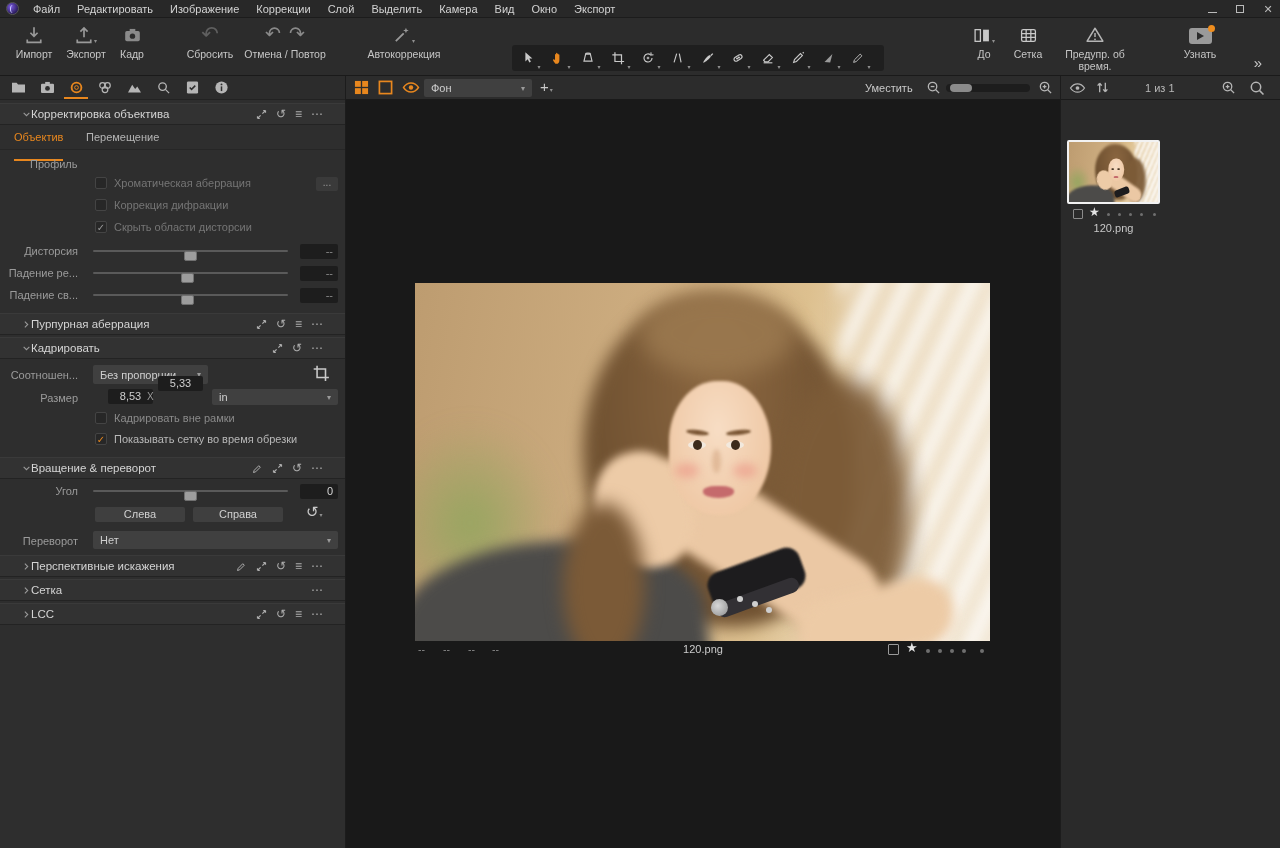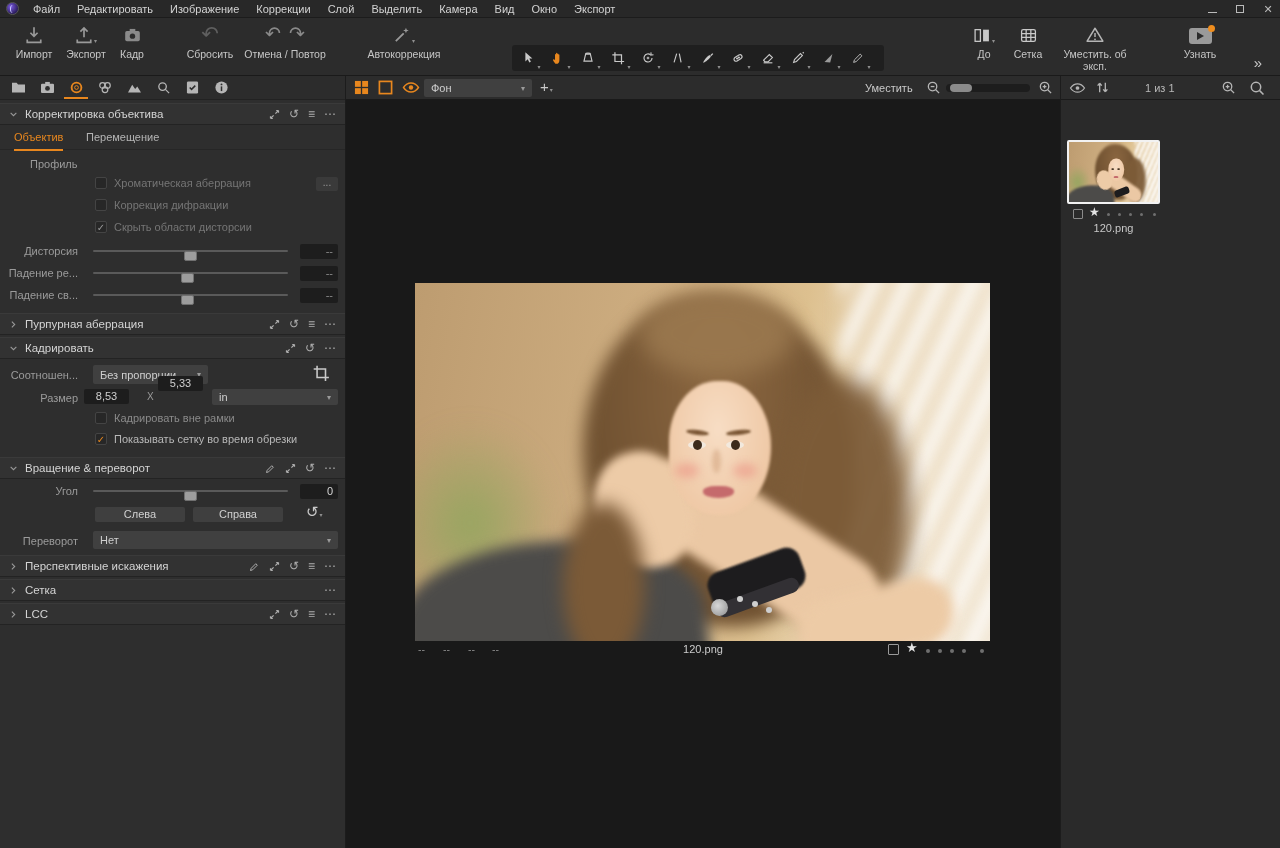--- a/index.html
+++ b/index.html
@@ -30,21 +30,21 @@
   #cursorlabel{position:absolute;left:512px;top:56px;width:372px;text-align:center;color:#c6c6c6;font-size:10.5px;}
   .learn-ic{width:23px;height:16px;background:#9a9a9a;border-radius:3px;position:relative;}
   .learn-ic::after{content:"";position:absolute;left:8px;top:4px;border-left:7px solid #2b2b2b;border-top:4px solid transparent;border-bottom:4px solid transparent;}
   .learn-dot{position:absolute;right:-3px;top:-3px;width:7px;height:7px;border-radius:50%;background:#ef8d1e;}
   .chev2{position:absolute;right:18px;top:36px;font-size:15px;color:#c9c9c9;}
   
   #leftpanel{position:absolute;left:0;top:76px;width:346px;bottom:0;background:#2e2e2e;border-right:1px solid #1c1c1c;}
   #tabbar{position:absolute;left:0;top:0;width:100%;height:24px;background:#2c2c2c;border-bottom:1px solid #222;display:flex;align-items:center;gap:13px;padding-left:10px;}
   .ttab{position:relative;width:16px;height:20px;display:flex;align-items:center;justify-content:center;}
   .ttab.active::after{content:"";position:absolute;left:-4px;right:-4px;bottom:-1px;height:2px;background:#e8871e;}
-  .phdr{position:absolute;left:0;right:0;height:22px;background:#323232;border-top:1px solid #3a3a3a;border-bottom:1px solid #232323;display:flex;align-items:center;padding:0 9px;gap:7px;}
+  .phdr{position:absolute;left:0;right:0;height:22px;background:#323232;border-top:1px solid #3a3a3a;border-bottom:1px solid #232323;display:flex;align-items:center;padding:0 22px;}
   .ptitle{color:#d4d4d4;font-size:11.5px;white-space:nowrap;}
   .hic{margin-left:auto;display:flex;gap:9px;align-items:center;}
   .hicon{font-size:12px;color:#adadad;line-height:12px;}
   .rowlabel{position:absolute;left:0;width:78px;text-align:right;color:#9b9b9b;font-size:11px;}
   .vbox{position:absolute;left:300px;width:38px;height:15px;background:#1d1d1d;border-radius:2px;color:#8b8b8b;font-size:11px;text-align:right;padding:1px 5px 0 0;}
   .track{position:absolute;left:93px;width:195px;height:2px;background:#5a5a5a;top:6px;border-radius:1px;}
   .sthumb{position:absolute;top:1px;width:13px;height:10px;background:#9d9d9d;border-radius:2px;border:1px solid #707070;}
   .cb{position:absolute;left:95px;width:12px;height:12px;background:#272727;border:1px solid #444;border-radius:2px;font-size:10px;line-height:11px;text-align:center;}
   .cblabel{position:absolute;left:114px;font-size:11px;color:#757575;white-space:nowrap;}
   .dd{position:absolute;background:#404040;border-radius:2px;color:#cfcfcf;font-size:11px;display:flex;align-items:center;padding:8px 7px;}
@@ -245,21 +245,21 @@
           </svg>
       </span><span>Сетка</span>
     </div>
     <div class="titem" style="left:1052px;width:86px;">
       <span class="ticon">
         <svg width="20" height="18" viewBox="0 0 16 16" fill="none" stroke="#b5b5b5" stroke-width="1.3">
             <path d="M8 2L15 13.5H1z" stroke-linejoin="round"></path>
             <path d="M8 6.3v3.4"></path>
             <circle cx="8" cy="11.8" r=".8" fill="#b5b5b5" stroke="none"></circle>
           </svg>
-      </span><span>Уместить. об эксп.</span>
+      </span><span>Предупр. об время.</span>
     </div>
     <div class="titem" style="left:1172px;width:56px;">
       <span class="ticon">
           <span class="learn-ic">
             <span class="learn-dot"></span>
           </span>
         </span>
       <span>Узнать</span>
     </div>
     <span class="chev2">»</span>
@@ -326,21 +326,21 @@
       <span class="hic">
         <svg class="hicon" width="11" height="11" viewBox="0 0 11 11" fill="none" stroke="#adadad" stroke-width="1.2">
             <path d="M1.5 9.5L4.6 6.4M1.5 9.5V7.2M1.5 9.5h2.3M9.5 1.5L6.4 4.6M9.5 1.5V3.8M9.5 1.5H7.2"></path>
           </svg>
         <span class="hicon">↺</span>
         <span class="hicon">≡</span>
         <span class="hicon">⋯</span>
       </span>
     </div>
     <div class="abs" style="top:52px;left:0;right:0;height:22px;border-bottom:1px solid #262626;">
-      <span class="abs" style="left:14px;top:3px;font-size:11px;color:#e8871e;border-bottom:2px solid #e8871e;padding-bottom:6px;">Объектив</span>
+      <span class="abs" style="left:14px;top:3px;font-size:11px;color:#e8871e;border-bottom:2px solid #e8871e;padding-bottom:16px;">Объектив</span>
       <span class="abs" style="left:86px;top:3px;font-size:11px;color:#b5b5b5;">Перемещение</span>
     </div>
     <span class="abs" style="left:30px;top:82px;font-size:11px;color:#9b9b9b;">Профиль</span>
     <div class="abs" style="left:316px;top:101px;width:22px;height:14px;background:#3a3a3a;border-radius:2px;color:#9a9a9a;font-size:10px;text-align:center;line-height:12px;">...</div>
 
     <div class="abs" style="top:123px;left:0;right:0;height:14px;">
       <span class="cb"></span>
       <span class="cblabel">Коррекция дифракции</span>
     </div>
     <div class="abs" style="top:101px;left:0;right:0;height:14px;">
@@ -404,21 +404,21 @@
     </div>
     <span class="rowlabel" style="top:293px;">Соотношен...</span>
     <div class="dd" style="left:93px;top:289px;width:115px;height:19px;">
       <span>Без пропорции</span>
         <span class="caret">▾</span>
     </div>
     <svg class="abs" style="left:312px;top:288px;" width="18" height="18" viewBox="0 0 16 16" fill="none" stroke="#c9c9c9" stroke-width="1.4">
         <path d="M4.5 1.5V12H15M1.5 4.5H12V15"></path>
       </svg>
     <span class="rowlabel" style="top:316px;">Размер</span>
-    <span class="inbox" style="left:84px;top:313px;">8,53</span>
+    <span class="inbox" style="left:108px;top:313px;">8,53</span>
     <span class="abs" style="left:147px;top:315px;font-size:10px;color:#9a9a9a;">X</span>
     <span class="inbox" style="left:158px;top:300px;">5,33</span>
     <div class="dd" style="left:212px;top:313px;width:126px;height:16px;">
       <span>in</span>
         <span class="caret">▾</span>
     </div>
     <div class="abs" style="top:336px;left:0;right:0;height:14px;">
       <span class="cb"></span>
       <span class="cblabel" style="color:#8a8a8a;">Кадрировать вне рамки</span>
     </div>

